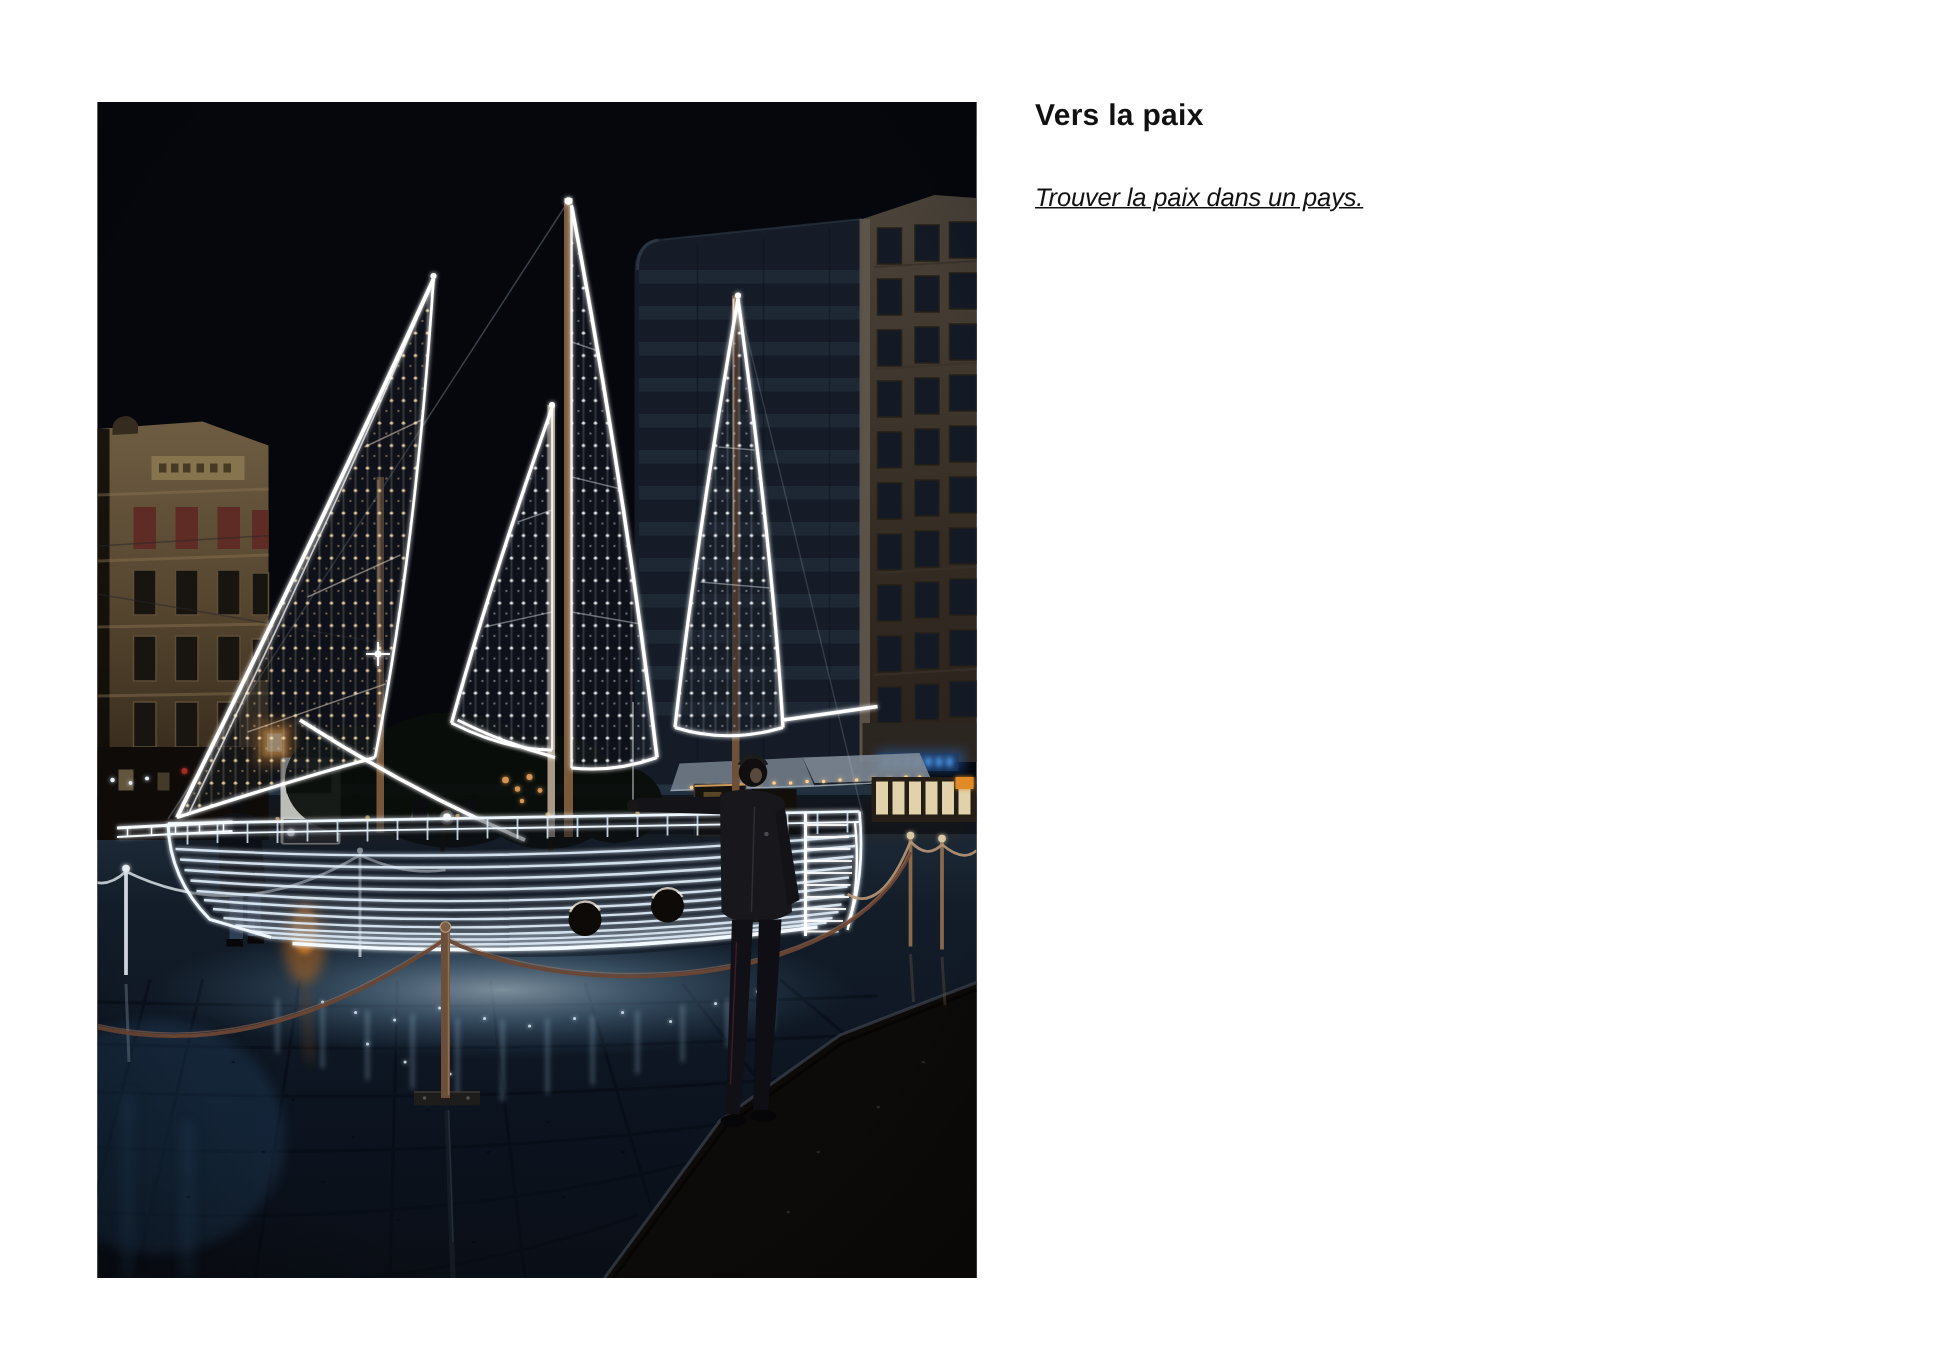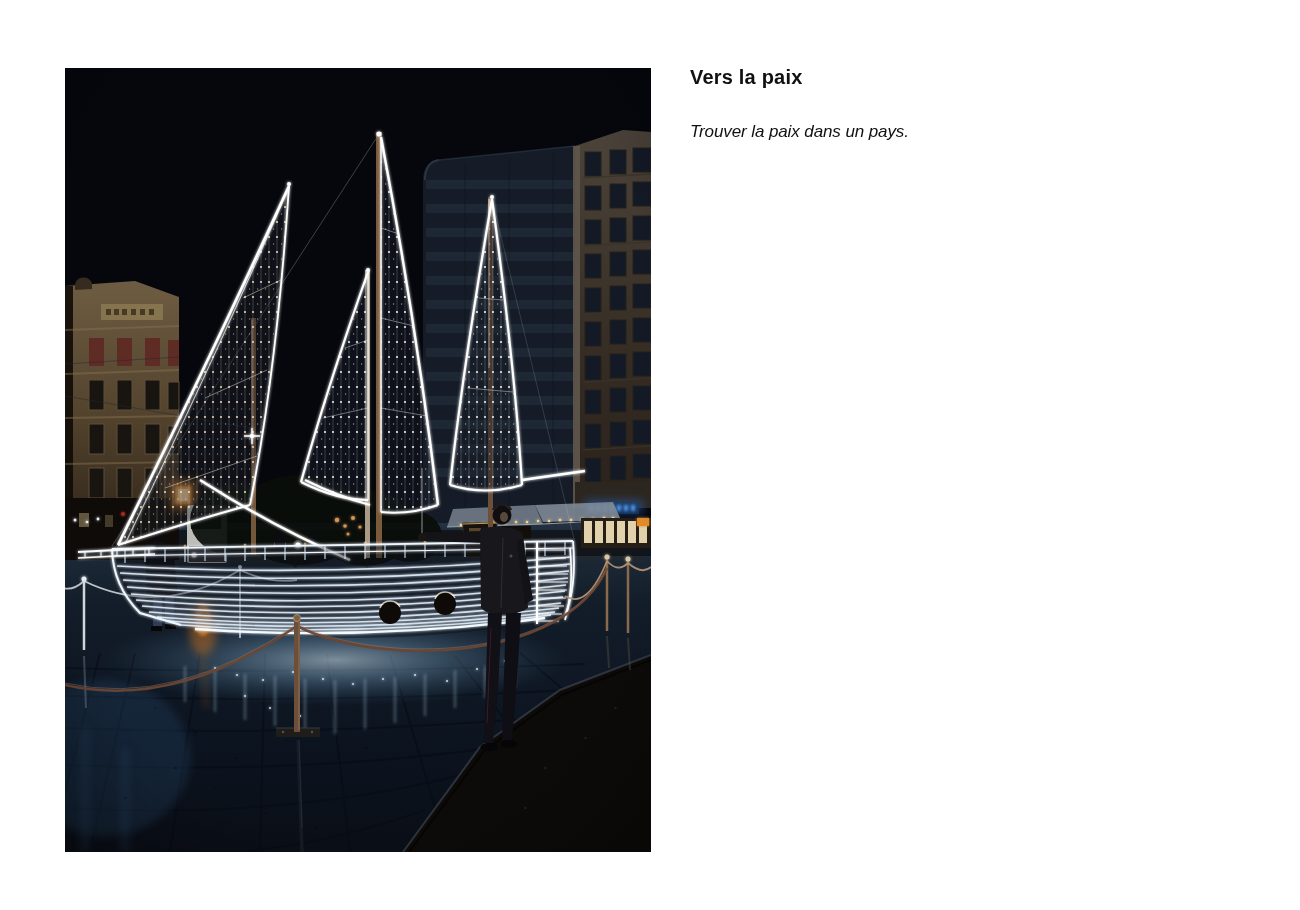--- a/index.html
+++ b/index.html
@@ -14,21 +14,21 @@
   .textcol{
     position:absolute;left:690px;top:64px;width:546px;color:#111111;
     font-size:17px;line-height:27px;
   }
   .title{
     font-size:20px;line-height:27px;font-weight:bold;margin:0 0 27px 0;letter-spacing:.2px;
   }
   .caption{margin:0;letter-spacing:-0.2px;}
   .cap-line{text-align:justify;text-align-last:justify;}
   .cap-line.last{text-align:justify;text-align-last:left;}
-  .quote{margin:27px 0 15px 0;font-style:italic;letter-spacing:-0.1px;}
+  .quote{margin:27px 0 15px 0;font-style:italic;letter-spacing:-0.1px;text-decoration:underline;}
   .quote-line{text-align:left;}
 </style>
 </head>
 <body>
 
 <div class="page">
 
   <div class="photo">
     <svg viewBox="0 0 586 784" preserveAspectRatio="none">
       <defs>

